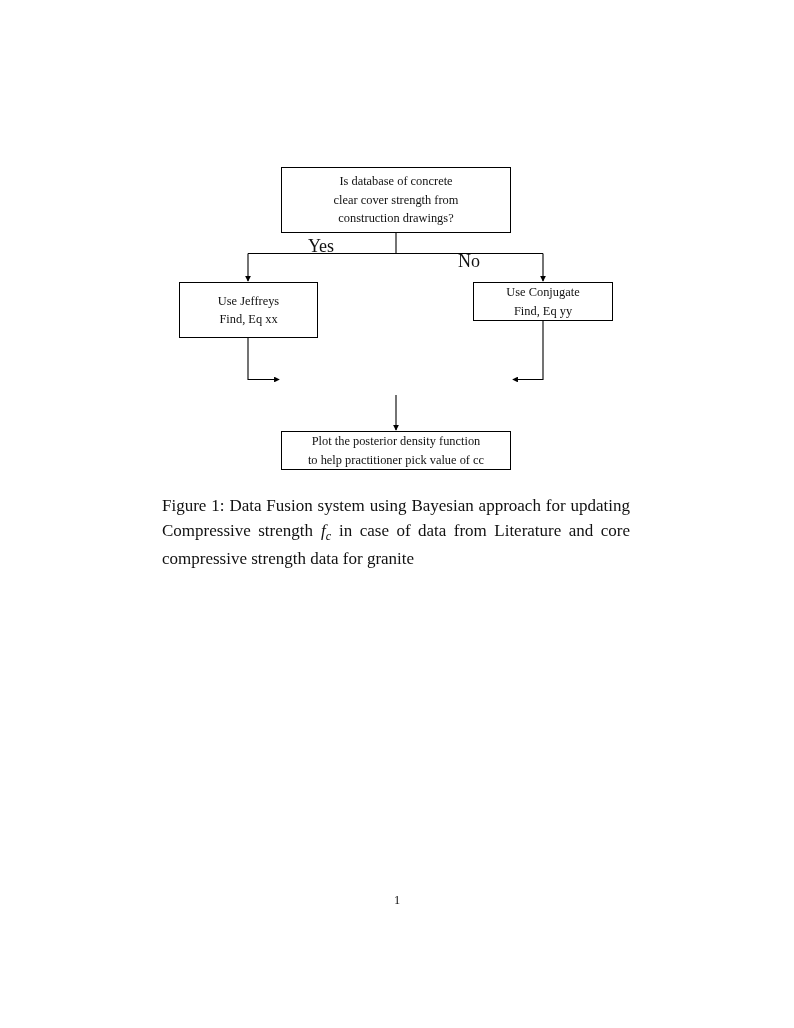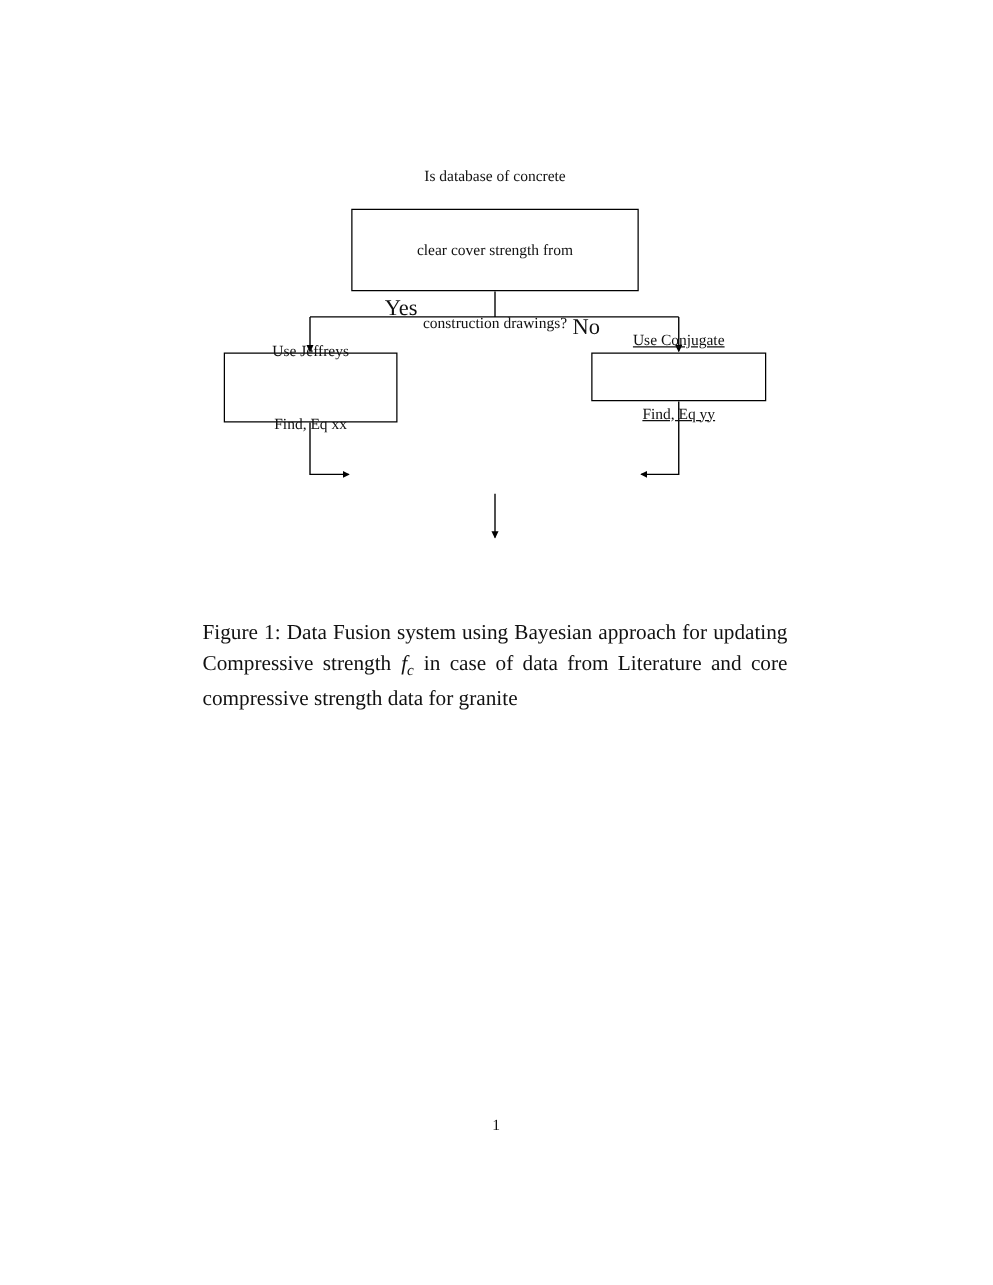--- a/index.html
+++ b/index.html
@@ -36,21 +36,20 @@
     border: 1px solid #000000;
     background: #ffffff;
     display: flex;
     flex-direction: column;
     align-items: center;
     justify-content: center;
     font-size: 12.4px;
     line-height: 1.48;
     text-align: center;
     color: #111111;
-    gap: 40px;
   }
   .node-box .line {
     white-space: nowrap;
     display: block;
   }
 
   #node-decision {
     left: 281px;
     top: 167px;
     width: 230px;
@@ -60,21 +59,20 @@
     left: 179px;
     top: 282px;
     width: 139px;
     height: 56px;
   }
   #node-conjugate {
     left: 473px;
     top: 282px;
     width: 140px;
     height: 39px;
-    text-decoration: underline;
   }
   #node-posterior {
     left: 281px;
     top: 358px;
     width: 230px;
     height: 37px;
   }
   #node-plot {
     left: 281px;
     top: 431px;
@@ -163,20 +161,24 @@
     <span class="line">Use Jeffreys</span>
     <span class="line">Find, Eq xx</span>
   </div>
 
   <div class="node-box" id="node-conjugate">
     <span class="line">Use Conjugate</span>
     <span class="line">Find, Eq yy</span>
   </div>
 
 
+  <div class="node-box" id="node-plot">
+    <span class="line">Plot the posterior density function</span>
+    <span class="line">to help practitioner pick value of cc</span>
+  </div>
 
 </div>
 
 <div id="caption">
   <span>Figure 1:</span><span> Data Fusion system using Bayesian approach for updating Compressive strength </span><span class="mathvar"><span>f</span><sub>c</sub></span><span> in case of data from Literature and core compressive strength data for granite</span>
 </div>
 
 <div id="page-number">1</div>
 
 </body></html>

